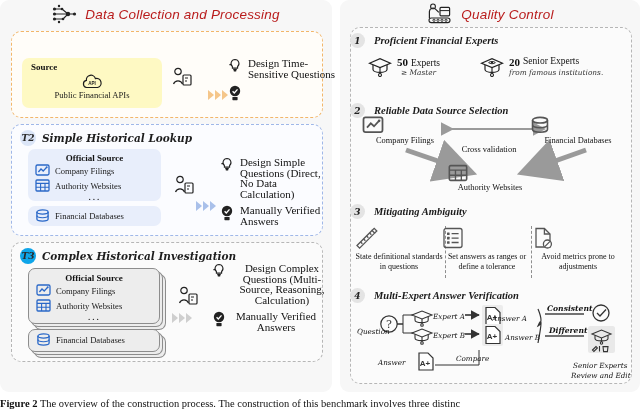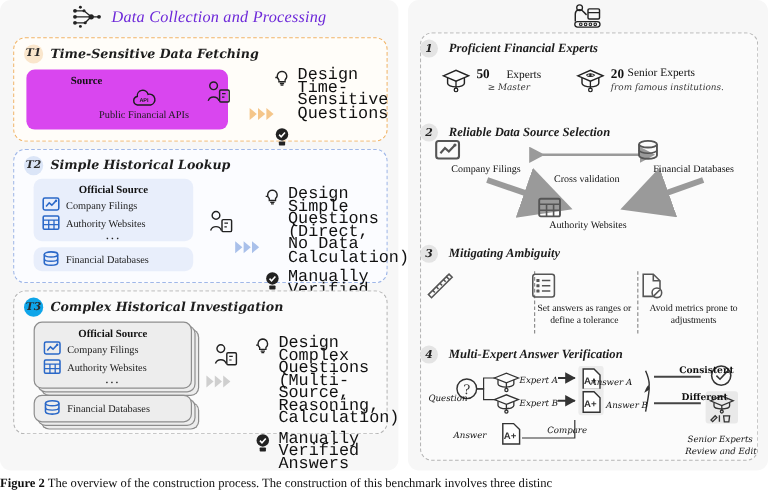--- a/index.html
+++ b/index.html
@@ -13,22 +13,22 @@
   
   .panel{position:absolute;top:0;height:392px;}
   .panel-left{left:0;width:332px;background:#f7f7f7;border-radius:9px;}
   .panel-right{left:340px;width:300px;background:#f7f7f7;border-radius:9px;}
 
   .panel-head{
     display:flex;align-items:center;justify-content:center;
     gap:7px;height:28px;
   }
   .panel-title{
-    font-family:Liberation Serif, serif;
-    font-style:italic;font-size:13.5px;color:#6d28d9;letter-spacing:.2px;
+    font-family:Liberation Sans, sans-serif;
+    font-style:italic;font-size:13.5px;color:#b91c1c;letter-spacing:.2px;
   }
 
   
   .tbox{position:absolute;border:1.4px dashed #bbb;border-radius:10px;}
   .tbox.orange{border-color:#f2b66a;background:#fffdf9;}
   .tbox.blue{border-color:#9fb7e8;background:#fbfcff;}
   .tbox.grey{border-color:#b6b6b6;background:#fbfbfb;}
 
   .tlabel{display:flex;align-items:center;gap:6px;padding:5px 0 0 8px;}
   .tbadge{
@@ -40,21 +40,21 @@
   .tbadge.orange{background:#fae6cc;}
   .tbadge.blue{background:#dbe5f7;}
   .tbadge.grey{background:#0ea5e9;}
   .tname{
     font-family:"DejaVu Serif",serif;font-style:italic;font-weight:bold;
     font-size:10.5px;color:#1d1d1d;
   }
 
   
   .srccard{position:absolute;border-radius:7px;}
-  .srccard.orange{background:#d946ef;padding-left:28px;}
+  .srccard.orange{background:#fef9c3;}
   .srccard.blue{background:#e8eefb;}
   .srccard.grey{background:#ededed;border:1px solid #8d8d8d;}
   .srccard.grey.stack{box-shadow:3px 3px 0 -1px #ededed,3px 3px 0 0 #8d8d8d,6px 6px 0 -1px #ededed,6px 6px 0 0 #8d8d8d;}
 
   .srctitle{
     text-align:center;font-weight:bold;font-size:9px;color:#111;
     padding-top:4px;font-family:"Liberation Serif",serif;
   }
   .srcrow{display:flex;align-items:center;gap:5px;padding:1px 0 1px 7px;}
   .srctext{font-size:8.6px;color:#1a1a1a;font-family:"Liberation Serif",serif;}
@@ -65,21 +65,21 @@
   .chev span{
     width:0;height:0;border-top:5px solid transparent;border-bottom:5px solid transparent;
   }
   .chev.orange span{border-left:6px solid #f5c68a;}
   .chev.blue span{border-left:6px solid #a9c0ea;}
   .chev.grey span{border-left:6px solid #cfcfcf;}
 
   
   .outs{position:absolute;}
   .outrow{display:flex;align-items:flex-start;gap:6px;margin-bottom:6px;}
-  .outtext{font-size:14px;line-height:10.5px;color:#111;font-family:Liberation Mono, monospace;}
+  .outtext{font-size:11px;line-height:10.5px;color:#111;font-family:Liberation Serif, serif;}
 
   
   .step{position:absolute;left:10px;display:flex;align-items:center;gap:9px;}
   .snum{
     width:15px;height:15px;border-radius:50%;background:#e4e4e4;
     display:flex;align-items:center;justify-content:center;
     font-family:"DejaVu Serif",serif;font-style:italic;font-weight:bold;font-size:9px;color:#222;
   }
   .stitle{font-family:Liberation Serif, serif;font-style:italic;font-weight:bold;font-size:10.5px;color:#1b1b1b;}
 
@@ -89,21 +89,21 @@
   .exsub{font-size:7.4px;font-style:italic;color:#333;font-family:"DejaVu Serif",serif;text-align:center;}
 
   .node{position:absolute;text-align:center;}
   .nodetxt{font-size:8.4px;color:#111;font-family:"Liberation Serif",serif;margin-top:1px;}
 
   .mitem{position:absolute;text-align:center;width:92px;}
   .mtxt{font-size:8px;line-height:10px;color:#111;font-family:"Liberation Serif",serif;margin-top:2px;}
   .vdash{position:absolute;border-left:1.2px dashed #8e8e8e;}
 
   .vsm{position:absolute;font-size:7.2px;color:#111;font-family:"DejaVu Serif",serif;font-style:italic;}
-  .vsmb{position:absolute;font-size:7.6px;color:#111;font-family:"DejaVu Serif",serif;font-weight:bold;margin-left:19px;}
+  .vsmb{position:absolute;font-size:7.6px;color:#111;font-family:"DejaVu Serif",serif;font-style:italic;font-weight:bold;}
 
   .caption{
     position:absolute;left:0;top:398px;width:640px;
     font-size:10.5px;color:#111;font-family:"Liberation Serif",serif;
     white-space:nowrap;overflow:hidden;
   }
   .caption b{font-weight:bold;}
   svg{display:block;}
 </style>
 </head>
@@ -126,24 +126,20 @@
           <circle cx="10" cy="5" r="1.3"></circle>
             <circle cx="11" cy="15" r="1.3"></circle>
           <circle cx="7" cy="2" r="1.2"></circle>
             <circle cx="7" cy="18" r="1.2"></circle>
         </g>
       </svg>
       <div class="panel-title">Data Collection and Processing</div>
     </div>
 
     <div class="tbox orange" style="left:11px;top:31px;width:310px;height:85px;">
-      <div class="tlabel">
-        <div class="tbadge orange">T1</div>
-        <div class="tname">Time-Sensitive Data Fetching</div>
-      </div>
 
       <div class="srccard orange" style="left:10px;top:26px;width:140px;height:50px;">
         <div class="srctitle" style="text-align:left;padding-left:9px;">Source</div>
         <div style="display:flex;justify-content:center;margin-top:2px;">
           <svg width="22" height="15" viewBox="0 0 22 15">
             <path d="M5.5 13.5 A3.6 3.6 0 0 1 5.4 6.4 A4.6 4.6 0 0 1 14.4 4.6 A3.8 3.8 0 0 1 16.6 13.5 Z" fill="none" stroke="#1d1d1d" stroke-width="1.2"></path>
             <text x="11" y="11.3" font-size="4.6" font-family="Liberation Sans, sans-serif" font-weight="bold" text-anchor="middle" fill="#1d1d1d">API</text>
           </svg>
         </div>
         <div class="srctext" style="text-align:center;margin-top:1px;">Public Financial APIs</div>
@@ -294,21 +290,21 @@
           <span></span>
       </div>
 
       <svg style="position:absolute;left:164px;top:43px;" width="24" height="26" viewBox="0 0 24 26">
         <circle cx="8" cy="4.5" r="3.2" fill="none" stroke="#222" stroke-width="1.2"></circle>
         <path d="M3.5 17 a4.8 4.8 0 0 1 9 0" fill="none" stroke="#222" stroke-width="1.2"></path>
         <rect x="13" y="8" width="8" height="10" rx="1" fill="none" stroke="#222" stroke-width="1.2"></rect>
         <path d="M15 11 h3 M15 14 h2" stroke="#222" stroke-width="1"></path>
       </svg>
 
-      <div class="outs" style="left:200px;top:38px;">
+      <div class="outs" style="left:200px;top:20px;text-align:center;">
         <div class="outrow">
           <svg width="14" height="14" viewBox="0 0 14 14">
             <path d="M7 1.5 a4 4 0 0 1 2.6 7 v1.6 h-5.2 V8.5 A4 4 0 0 1 7 1.5Z" fill="none" stroke="#222" stroke-width="1.1"></path>
             <path d="M5.2 11.6 h3.6 M5.8 12.9 h2.4" stroke="#222" stroke-width="1.1"></path>
             <path d="M1.4 6.6 h1.6" stroke="#222" stroke-width="1.1"></path>
           </svg>
           <div class="outtext" style="width:100px;">Design Complex Questions (Multi-Source, Reasoning, Calculation)</div>
         </div>
         <div class="outrow" style="margin-top:6px;">
           <svg width="14" height="16" viewBox="0 0 14 16">
@@ -330,38 +326,39 @@
         <rect x="14" y="4.4" width="9.6" height="8.4" rx="1" fill="none" stroke="#222" stroke-width="1.2"></rect>
         <path d="M14 7.6 h9.6" stroke="#222" stroke-width="1"></path>
         <rect x="3" y="15" width="21" height="4.6" rx="2.3" fill="none" stroke="#222" stroke-width="1.1"></rect>
         <g fill="none" stroke="#222" stroke-width="0.9">
           <circle cx="8" cy="17.3" r="1.1"></circle>
             <circle cx="12" cy="17.3" r="1.1"></circle>
           <circle cx="16" cy="17.3" r="1.1"></circle>
             <circle cx="20" cy="17.3" r="1.1"></circle>
         </g>
       </svg>
+      <div class="panel-title">Quality Control</div>
     </div>
 
     <div class="tbox grey" style="left:10px;top:27px;width:280px;height:355px;"></div>
 
     <div class="step" style="top:33px;">
       <div class="snum">1</div>
       <div class="stitle">Proficient Financial Experts</div>
     </div>
 
     <div class="expert" style="left:28px;top:56px;">
       <svg width="24" height="21" viewBox="0 0 24 21">
         <path d="M1.5 7.2 L12 2.6 L22.5 7.2 L12 11.6 Z" fill="none" stroke="#222" stroke-width="1.2"></path>
         <path d="M5 9 v4.4 a7 3 0 0 0 14 0 V9" fill="none" stroke="#222" stroke-width="1.2"></path>
         <path d="M12 11.6 v6.4" stroke="#222" stroke-width="1.1"></path>
         <circle cx="12" cy="19" r="1.5" fill="none" stroke="#222" stroke-width="1.1"></circle>
       </svg>
       <div>
-        <div style="display:flex;align-items:baseline;gap:14px;">
+        <div style="display:flex;align-items:baseline;gap:3px;">
           <div class="exnum">50</div>
           <div class="exlbl">Experts</div>
         </div>
         <div class="exsub">≥ Master</div>
       </div>
     </div>
 
     <div class="expert" style="left:140px;top:56px;">
       <svg width="24" height="21" viewBox="0 0 24 21">
         <path d="M1.5 7.2 L12 2.6 L22.5 7.2 L12 11.6 Z" fill="none" stroke="#222" stroke-width="1.2"></path>
@@ -438,20 +435,21 @@
     <div class="vdash" style="left:191px;top:226px;height:52px;"></div>
 
     <div class="mitem" style="left:13px;top:226px;">
       <svg width="26" height="24" viewBox="0 0 26 24">
         <g stroke="#555" stroke-width="1.3" fill="none">
           <path d="M4 19.5 L19 4.5 l2.6 2.6 l-15 15 Z"></path>
           <path d="M7.6 16 l1.8 1.8 M10.6 13 l1.8 1.8 M13.6 10 l1.8 1.8 M16.6 7 l1.8 1.8"></path>
           <path d="M19 4.5 L21.2 2.4 l2.6 2.6 L21.6 7.1"></path>
         </g>
       </svg>
+      <div class="mtxt">State definitional standards in questions</div>
     </div>
 
     <div class="mitem" style="left:101px;top:226px;">
       <svg width="24" height="24" viewBox="0 0 24 24">
         <rect x="3" y="2.5" width="18" height="19" rx="2" fill="none" stroke="#555" stroke-width="1.3"></rect>
         <g fill="#555">
           <rect x="6" y="6.4" width="2.6" height="2.6" rx="0.5"></rect>
           <rect x="6" y="10.8" width="2.6" height="2.6" rx="0.5"></rect>
           <rect x="6" y="15.2" width="2.6" height="2.6" rx="0.5"></rect>
         </g>

